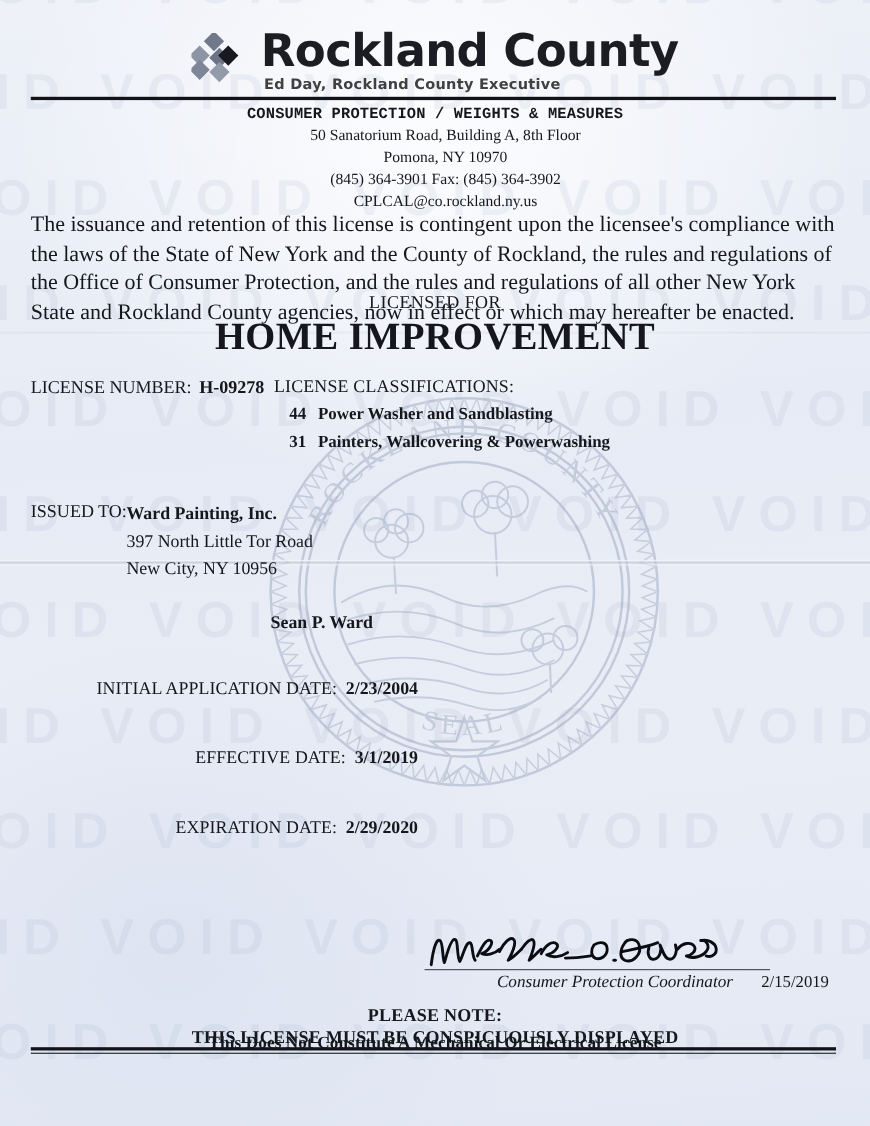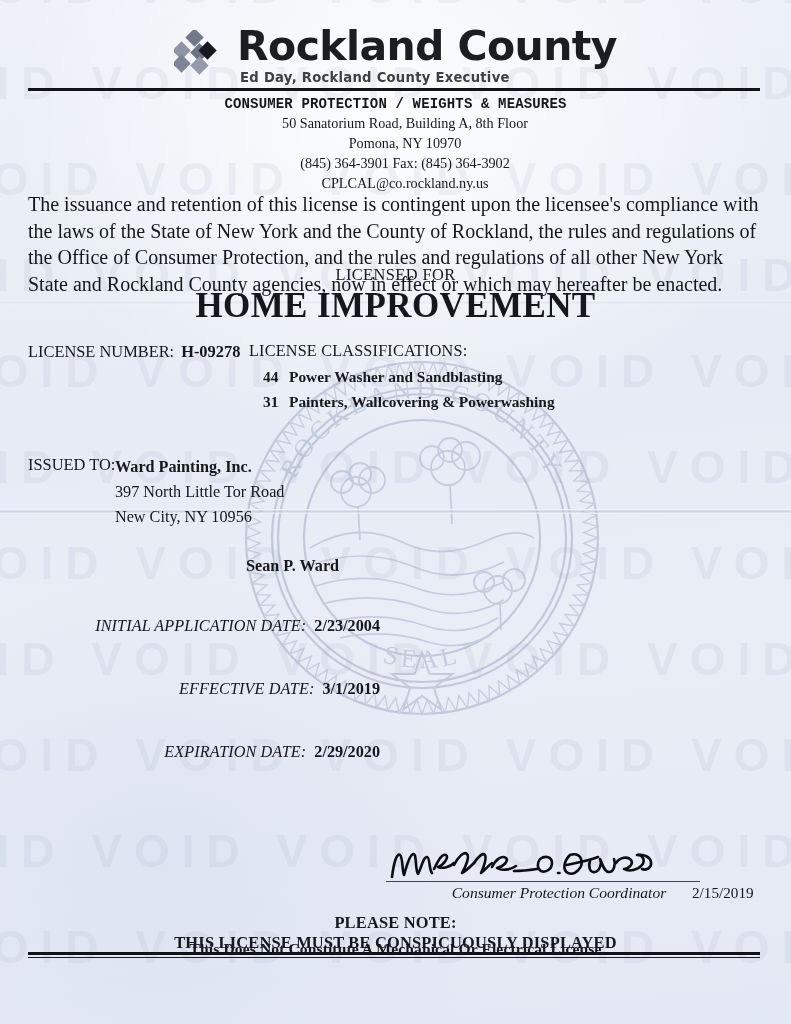--- a/index.html
+++ b/index.html
@@ -224,21 +224,21 @@
     width: 352px;
     font-size: 16.2px;
   }
   .date-row {
     display: flex;
     justify-content: flex-end;
     align-items: baseline;
     margin-bottom: 8px;
     white-space: nowrap;
   }
-  .date-label { letter-spacing: 0.1px; font-style: italic; }
+  .date-label { letter-spacing: 0.1px; }
   .date-value { font-weight: 700; margin-left: 8px; margin-top: 36px; }
 
   
   .signature-glyph {
     position: absolute;
     left: 388px;
     top: 843px;
     width: 270px;
     height: 42px;
     pointer-events: none;

